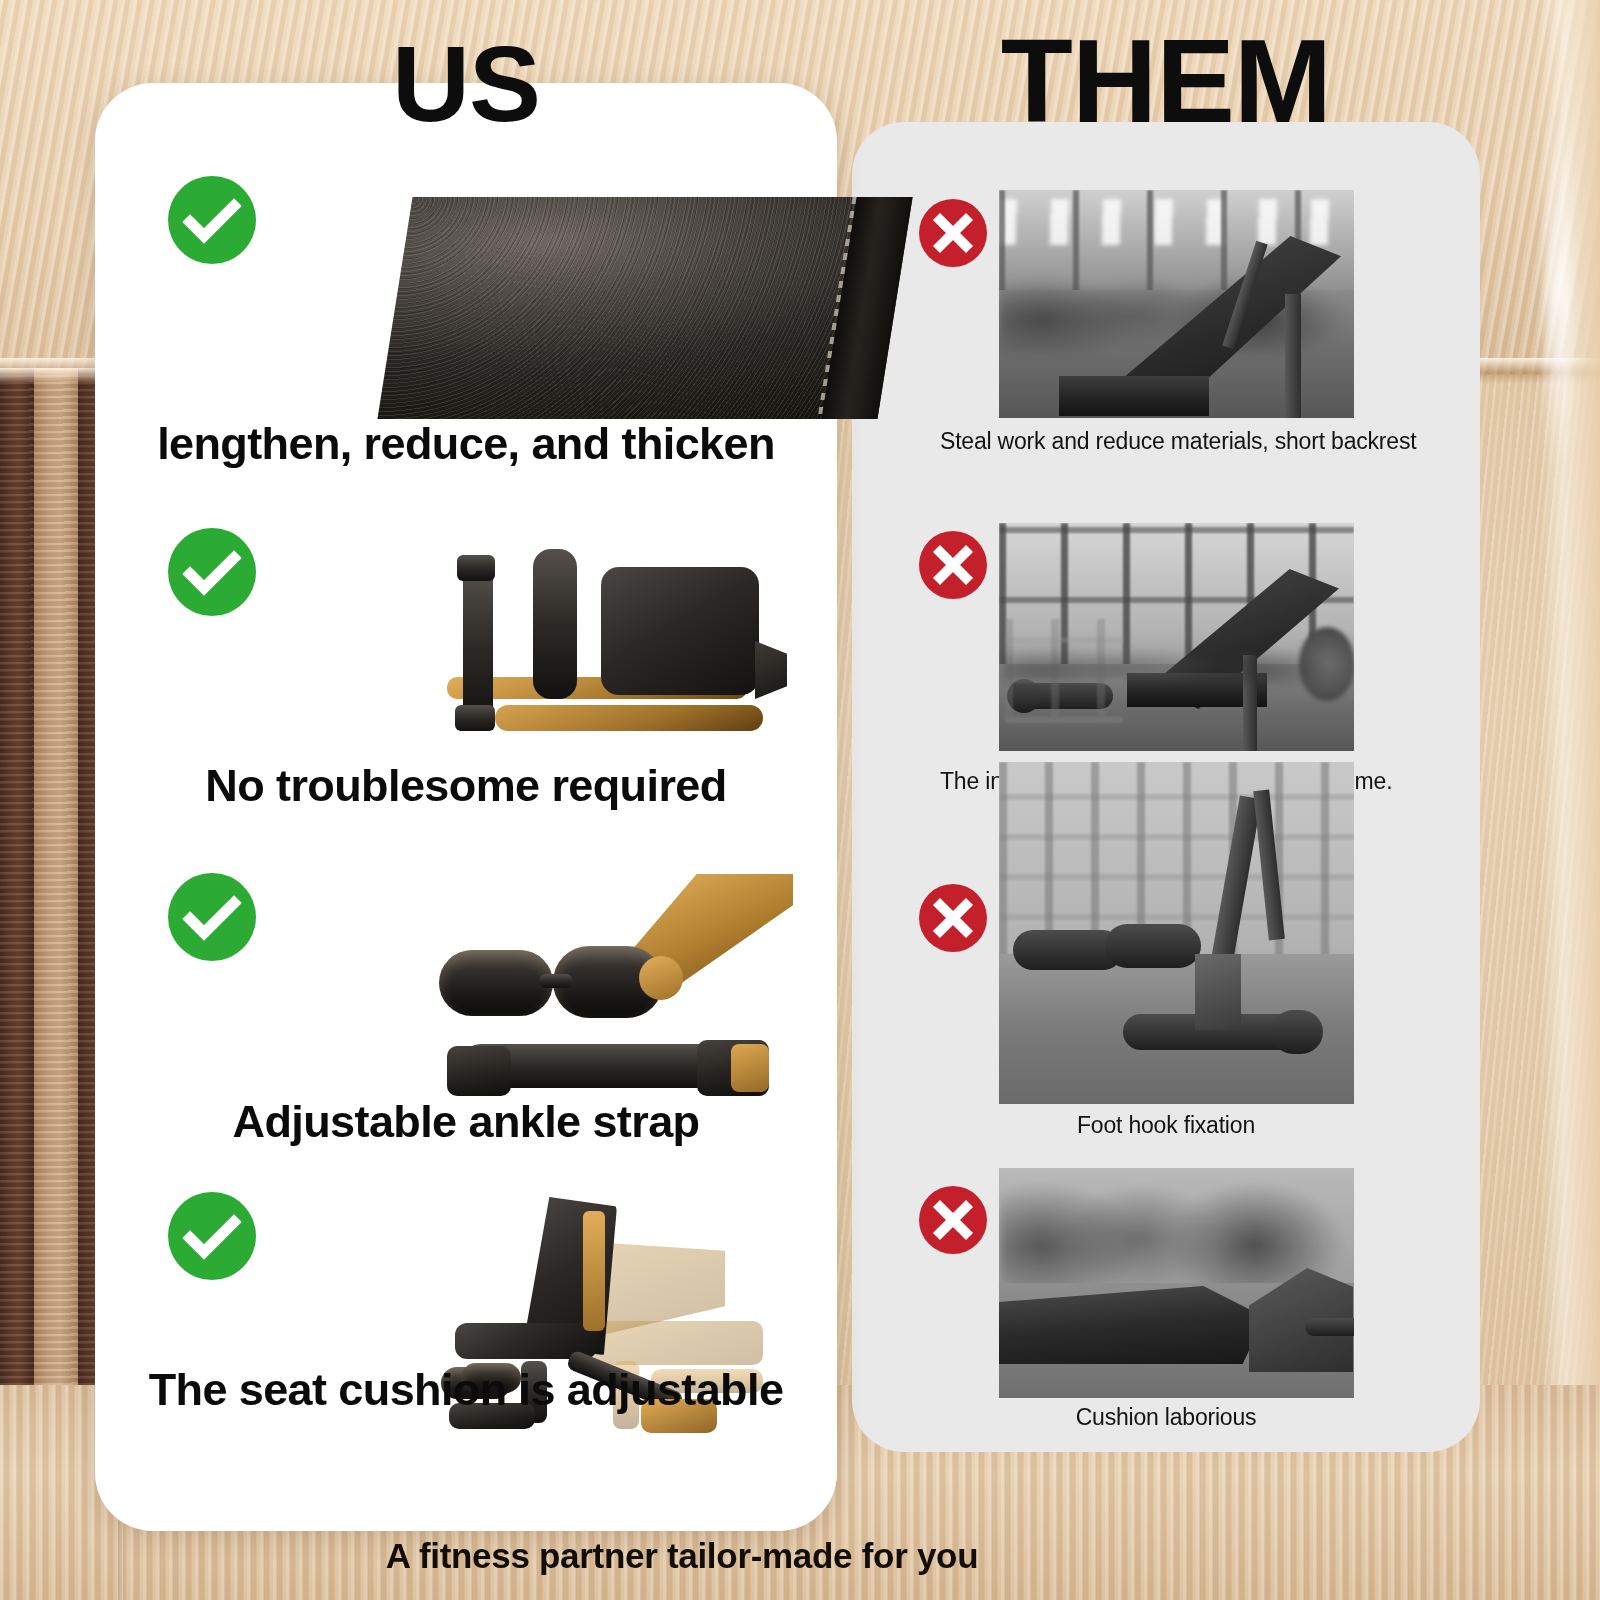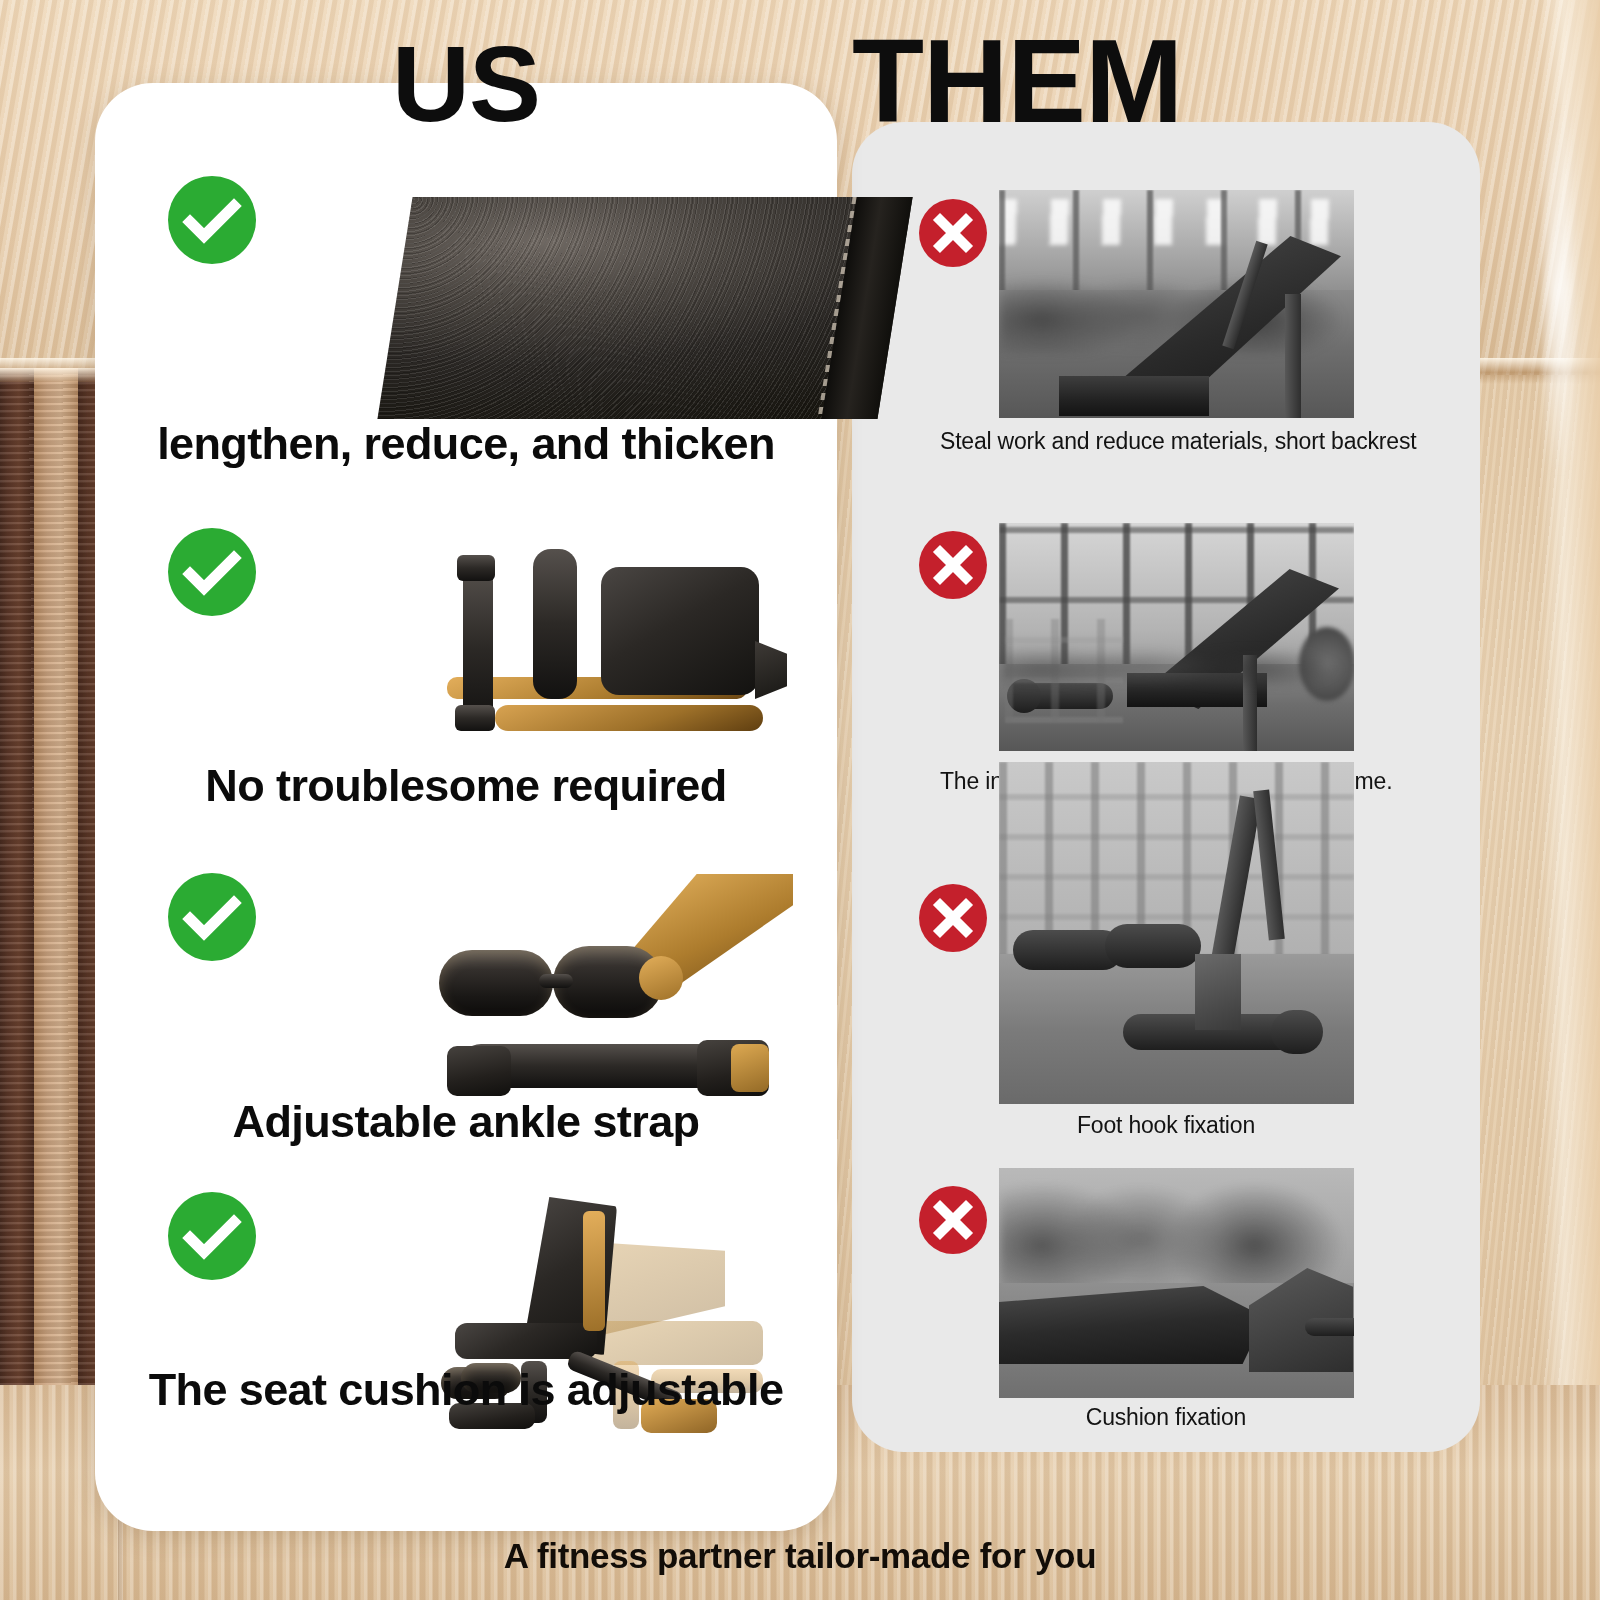--- a/index.html
+++ b/index.html
@@ -94,21 +94,21 @@
     background:#ffffff;border-radius:58px;
     box-shadow:0 6px 26px rgba(92,60,30,.18);
   }
   
   .heading{
     position:absolute;margin:0;
     font-weight:bold;color:#0d0d0d;letter-spacing:-1px;
     line-height:1;
   }
   #us-title{left:95px;top:30px;width:742px;text-align:center;font-size:108px;}
-  #them-title{left:852px;top:22px;width:628px;text-align:left;font-size:118px;}
+  #them-title{left:852px;top:22px;width:628px;text-align:center;font-size:118px;}
   
   .us-row{position:absolute;left:95px;width:742px;}
   .us-icon{
     position:absolute;width:88px;height:88px;border-radius:50%;
     background:#2bab33;
   }
   .us-icon svg{display:block;width:88px;height:88px;}
   .us-caption{
     position:absolute;left:0;width:742px;text-align:center;
     font-size:45px;font-weight:bold;color:#0b0b0b;letter-spacing:-.6px;
@@ -126,21 +126,21 @@
     position:absolute;overflow:hidden;filter:grayscale(100%);
     background:#8d8d8d;
   }
   .them-caption{
     position:absolute;font-size:23px;line-height:1.18;color:#131313;
     font-weight:normal;letter-spacing:-.2px;
   }
   .them-caption.center{text-align:center;}
   
   #tagline{
-    position:absolute;left:0;top:1536px;width:1600px;text-align:center;
+    position:absolute;left:0;top:1536px;width:1364px;text-align:center;
     font-size:35px;font-weight:bold;color:#120d08;letter-spacing:-.3px;
   }
 
   
   .leather{
     position:absolute;
     background:
       radial-gradient(120% 90% at 28% 20%,#6f6862 0%,#4b4641 30%,#2a2724 62%,#17150f 100%);
     transform:skewX(-9deg);
   }
@@ -449,16 +449,16 @@
   <div class="them-photo" style="left:147px;top:1168px;width:355px;height:230px;">
     <div class="gym">
       <div class="sky" style="height:54%;background:linear-gradient(180deg,#b9b9b9,#9d9d9d);"></div>
       <div class="blurmid" style="top:0;height:56%;opacity:.95;"></div>
       <div class="floor" style="height:50%;background:linear-gradient(180deg,#8f8f8f,#6f6f6f);"></div>
       <div class="cushion" style="left:-14px;top:118px;width:280px;height:78px;clip-path:polygon(0 22%,78% 0,100% 40%,92% 100%,0 100%);"></div>
       <div class="plate.dark" style="position:absolute;left:250px;top:100px;width:104px;height:104px;clip-path:polygon(0 36%,56% 0,100% 18%,100% 100%,0 100%);background:linear-gradient(160deg,#5a5a5a,#2e2e2e);"></div>
       <div class="hook" style="left:306px;top:150px;width:58px;height:18px;"></div>
     </div>
   </div>
-  <div class="them-caption center" style="left:14px;top:1404px;width:600px;">Cushion fixation</div>
+  <div class="them-caption center" style="left:14px;top:1404px;width:600px;">Cushion laborious</div>
 </div>
 
 <div id="tagline">A fitness partner tailor-made for you</div>
 
 </body></html>

